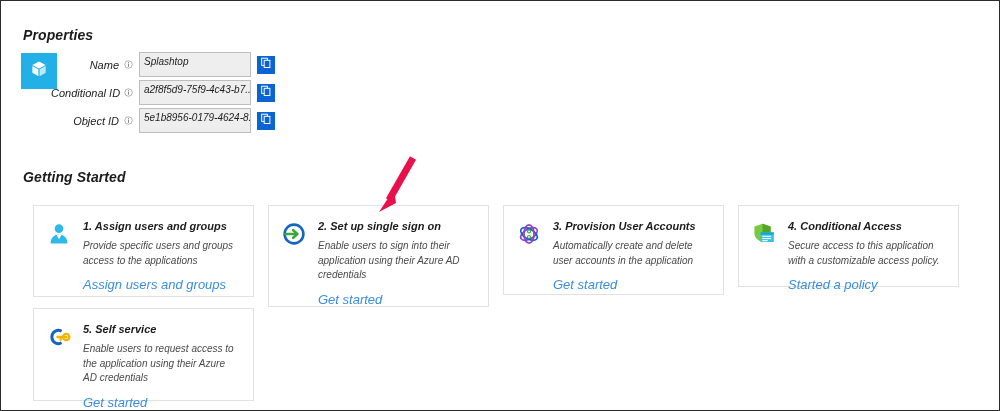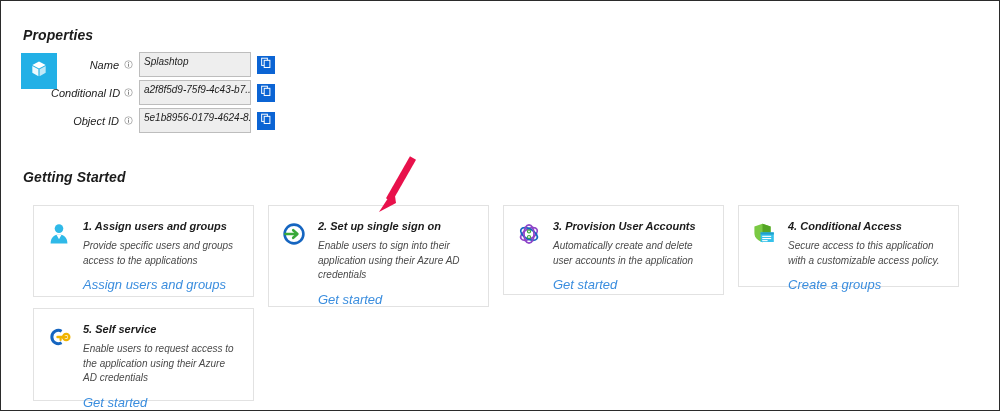--- a/index.html
+++ b/index.html
@@ -318,21 +318,21 @@
           <rect x="8.6" y="10.4" width="13.2" height="9.6" fill="#35c1ea"></rect>
           <rect x="8.6" y="10.4" width="13.2" height="2.1" fill="#1f9fcc"></rect>
           <rect x="10.2" y="13.8" width="9" height="1.1" fill="#ffffff"></rect>
           <rect x="10.2" y="16" width="9" height="1.1" fill="#ffffff"></rect>
           <rect x="10.2" y="18.1" width="5.4" height="1.1" fill="#ffffff"></rect>
         </svg>
       </div>
       <div class="card-body">
         <p class="card-title">4. Conditional Access</p>
         <p class="card-desc">Secure access to this application with a customizable access policy.</p>
-        <a class="card-link">Create a groups</a>
+        <a class="card-link">Started a policy</a>
       </div>
     </div>
 
     <div class="card" id="card-5">
       <div class="card-icon">
         <svg width="24" height="24" viewBox="0 0 24 24">
           <path d="M14.6 6.2 A6.6 6.6 0 1 0 14.6 17.8" fill="none" stroke="#1565c0" stroke-width="3"></path>
           <path d="M10.6 12 L19.2 12" stroke="#f0b400" stroke-width="2.6" stroke-linecap="round"></path>
           <circle cx="19.2" cy="12" r="3.1" fill="none" stroke="#f0b400" stroke-width="2.4"></circle>
           <path d="M13.6 12 L13.6 15" stroke="#f0b400" stroke-width="2.2" stroke-linecap="round"></path>

